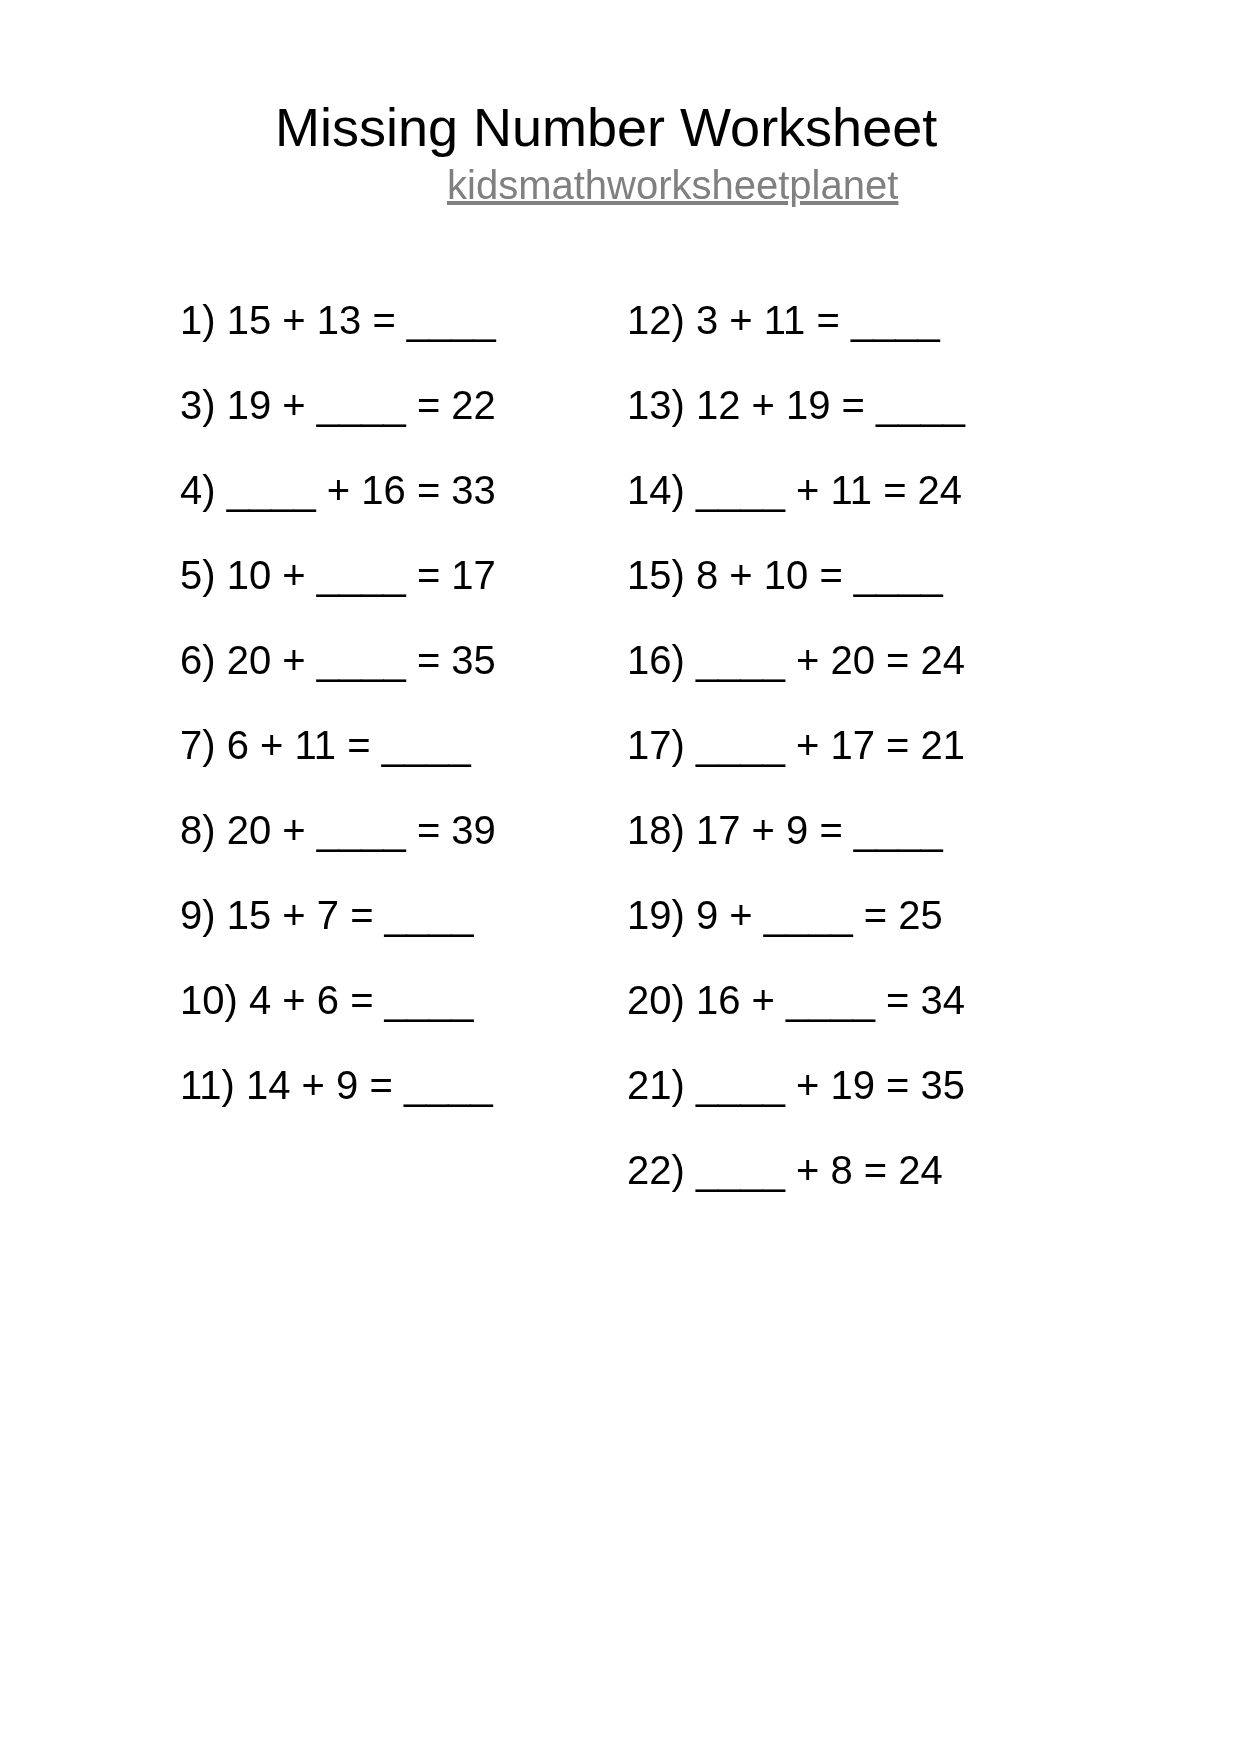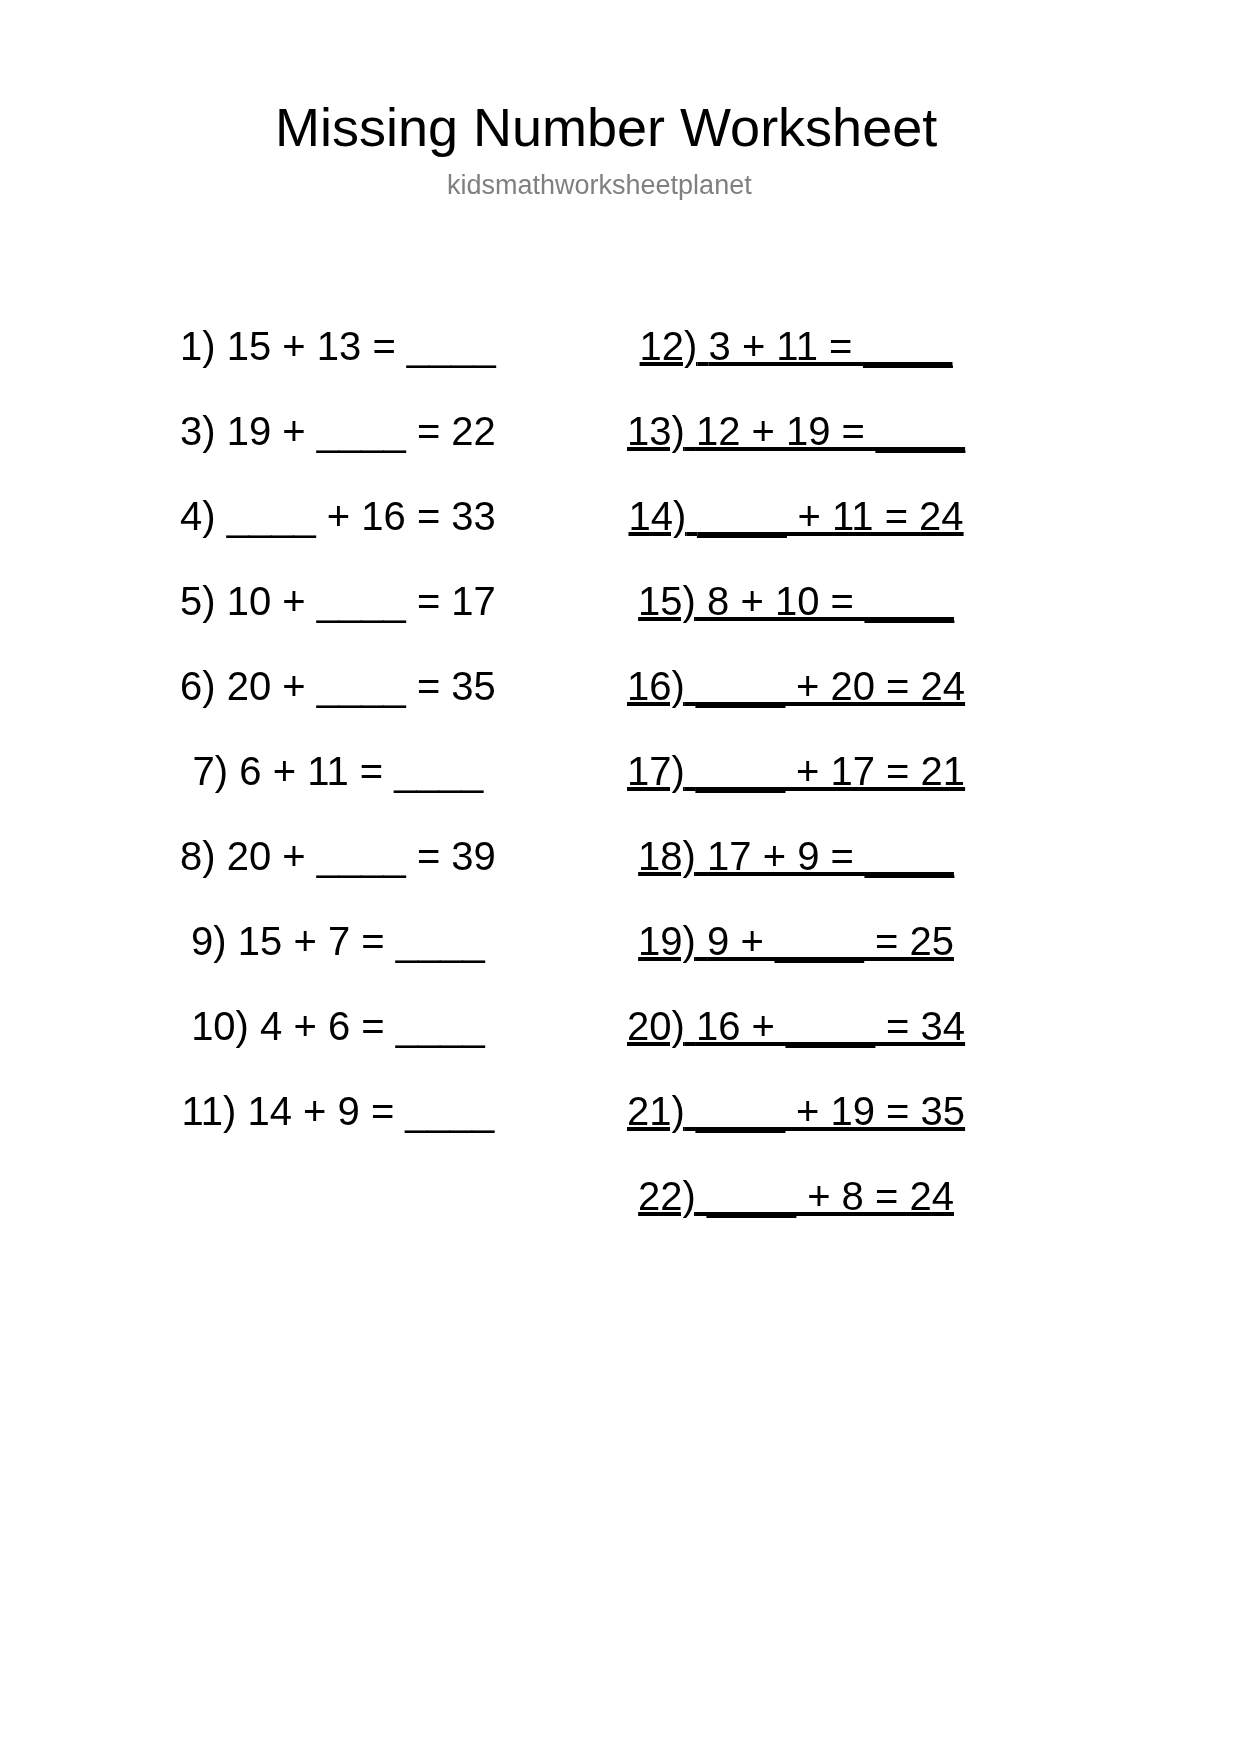--- a/index.html
+++ b/index.html
@@ -22,32 +22,32 @@
       font-size: 54px;
       line-height: 64px;
       white-space: nowrap;
       font-weight: normal;
       margin: 7px;
     }
     .subtitle {
       position: absolute;
       left: 447px;
       top: 162px;
-      font-size: 27px;
+      font-size: 40px;
       line-height: 46px;
       color: #808080;
       white-space: nowrap;
+      text-decoration: underline;
     }
     .column {
       position: absolute;
-      top: 320px;
-      text-align: center;
+      top: 294px;
     }
     .col-left { left: 180px; }
-    .col-right { left: 627px; text-decoration: underline; }
+    .col-right { left: 627px; }
     .problem {
       height: 85px;
       font-size: 40px;
       line-height: 52px;
       white-space: pre;
     }
   </style>
 </head>
 <body>
 

